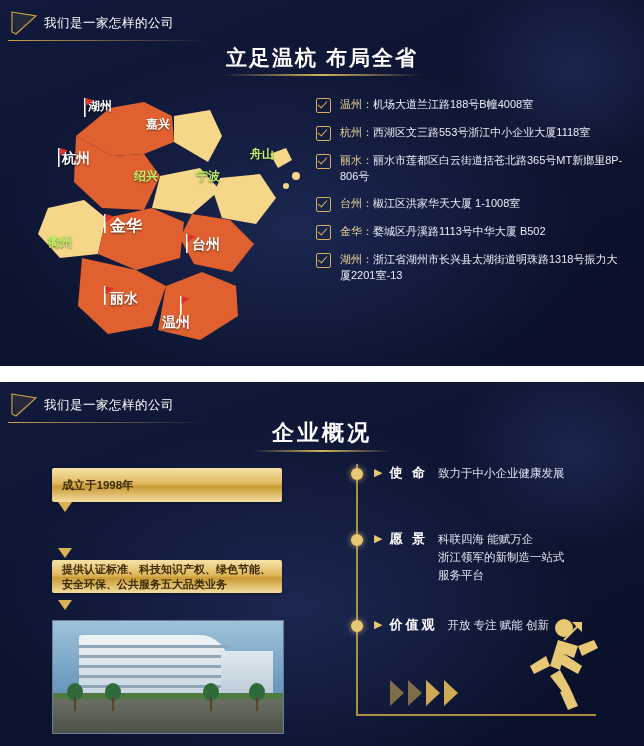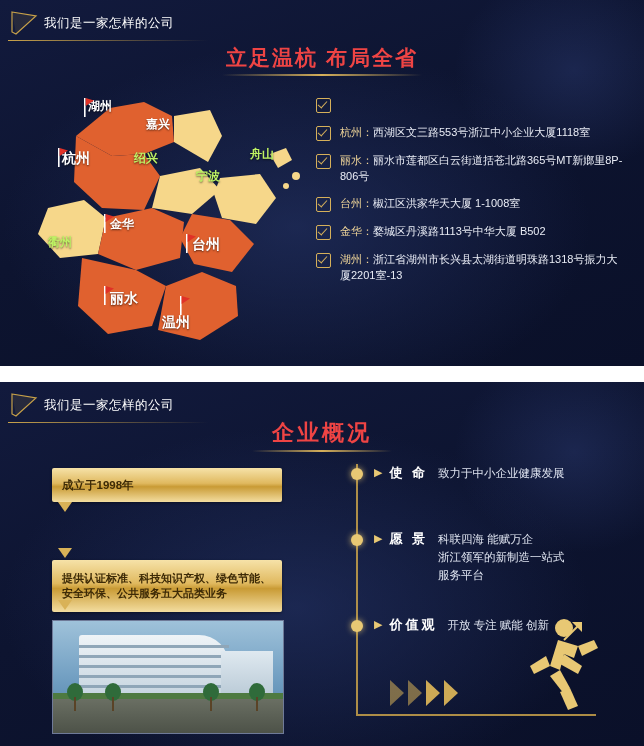--- a/index.html
+++ b/index.html
@@ -18,21 +18,21 @@
   .corner-glow{position:absolute;right:-60px;top:-40px;width:260px;height:220px;
     background:radial-gradient(ellipse at center, rgba(60,80,150,.30), rgba(0,0,0,0) 65%);}
 
   
   .ribbon{position:absolute;left:0;top:8px;height:30px;display:flex;align-items:center;}
   .ribbon .flag{width:44px;height:30px;position:relative;}
   .ribbon .flag svg{position:absolute;left:10px;top:2px;}
   .ribbon .rtitle{color:#ffffff;font-size:12.5px;letter-spacing:.5px;}
   .ribbon-line{position:absolute;left:8px;top:40px;width:200px;height:1px;background:linear-gradient(90deg,#c9a24a,rgba(201,162,74,0));}
 
-  .headline{position:absolute;width:100%;text-align:center;color:#ef4444;font-weight:bold;}
+  .headline{position:absolute;width:100%;text-align:center;color:#ffffff;font-weight:bold;}
   .s1-headline{top:44px;font-size:21px;letter-spacing:2px;}
   .headline-underline{position:absolute;height:2px;background:linear-gradient(90deg,rgba(214,176,90,0),#d6b05a,rgba(214,176,90,0));}
 
   
   .map-wrap{position:absolute;left:24px;top:58px;width:280px;height:290px;font-family:Liberation Mono, monospace;}
   .map-wrap svg{display:block;}
   .city-label{position:absolute;color:#ffffff;font-size:12px;font-weight:bold;text-shadow:0 1px 2px rgba(0,0,0,.6);}
   .city-label.dark{color:#bef264;}
   .pin{position:absolute;width:16px;height:22px;}
   .pin svg{display:block;}
@@ -48,21 +48,21 @@
   
   .s2-headline{top:36px;font-size:22px;letter-spacing:3px;}
 
   .tagline{position:absolute;left:52px;width:230px;height:34px;
     background:linear-gradient(180deg,#f6e2a8 0%,#e0b95f 45%,#c99b35 55%,#f3dda0 100%);
     border-radius:2px;display:flex;align-items:center;box-shadow:0 1px 3px rgba(0,0,0,.4);}
   .tagline span{color:#3d2a06;font-size:11.5px;font-weight:bold;padding:0 10px;line-height:15px;}
   .tagline.two span{font-size:11px;}
   .tag1{top:86px;}
   .tag2{top:132px;}
-  .tag3{top:178px;height:52px;}
+  .tag3{top:178px;height:33px;}
   .tail{position:absolute;left:58px;width:0;height:0;border-left:7px solid transparent;border-right:7px solid transparent;border-top:10px solid #d9b257;}
   .tail1{top:120px;}
   .tail2{top:166px;}
   .tail3{top:218px;}
 
   .photo{position:absolute;left:52px;top:238px;width:230px;height:112px;border:1px solid #6f7a98;
     background:linear-gradient(180deg,#7fa8c9 0%,#5e8cb2 40%,#3f6a8c 100%);overflow:hidden;}
   .ph-sky{position:absolute;inset:0;background:linear-gradient(180deg,#9fc2da 0%,#6e9cc0 55%,#4b7da1 100%);}
   .ph-bld{position:absolute;left:26px;top:14px;width:150px;height:66px;background:linear-gradient(180deg,#eef3f7,#c3d2de);border-radius:3px 30px 0 0;}
   .ph-bld:before{content:"";position:absolute;left:0;top:10px;width:150px;height:3px;background:#8fa6b8;box-shadow:0 10px 0 #8fa6b8,0 20px 0 #8fa6b8,0 30px 0 #8fa6b8,0 40px 0 #8fa6b8;}
@@ -141,24 +141,24 @@
         <path d="M168,156 L206,162 L230,186 L208,214 L170,206 L156,180 Z" fill="#e0612f"></path>
 
         <path d="M58,200 L112,212 L142,228 L128,268 L84,276 L54,248 Z" fill="#e0612f"></path>
 
         <path d="M142,228 L178,214 L212,228 L214,258 L176,282 L134,272 Z" fill="#e0612f"></path>
       </svg>
 
       <div class="city-label" style="left:64px;top:40px;">湖州</div>
       <div class="city-label" style="left:122px;top:58px;">嘉兴</div>
       <div class="city-label" style="left:38px;top:92px;font-size:14px;">杭州</div>
-      <div class="city-label dark" style="left:110px;top:92px;">绍兴</div>
+      <div class="city-label dark" style="left:110px;top:110px;">绍兴</div>
       <div class="city-label dark" style="left:172px;top:110px;">宁波</div>
       <div class="city-label dark" style="left:226px;top:88px;">舟山</div>
-      <div class="city-label" style="left:86px;top:158px;font-size:12px;">金华</div>
+      <div class="city-label" style="left:86px;top:158px;font-size:16px;">金华</div>
       <div class="city-label dark" style="left:24px;top:176px;">衢州</div>
       <div class="city-label" style="left:168px;top:178px;font-size:14px;">台州</div>
       <div class="city-label" style="left:86px;top:232px;font-size:14px;">丽水</div>
       <div class="city-label" style="left:138px;top:256px;font-size:14px;">温州</div>
 
       <div class="pin" style="left:54px;top:38px;">
         <svg width="16" height="22" viewBox="0 0 16 22">
             <rect x="6" y="2" width="1.6" height="19" fill="#ffffff"></rect>
             <path d="M7.6,2 L16,4.5 L7.6,10 Z" fill="#e03127"></path>
           </svg>
@@ -191,20 +191,21 @@
         <svg width="16" height="22" viewBox="0 0 16 22">
             <rect x="6" y="2" width="1.6" height="19" fill="#ffffff"></rect>
             <path d="M7.6,2 L16,4.5 L7.6,10 Z" fill="#e03127"></path>
           </svg>
       </div>
     </div>
 
     <div class="addr-list">
       <div class="addr-row">
         <span class="chk"></span>
+        <span class="addr-txt"><span class="addr-city">温州：</span><span>机场大道兰江路188号B幢4008室</span></span>
       </div>
       <div class="addr-row">
         <span class="chk"></span>
         <span class="addr-txt"><span class="addr-city">杭州：</span><span>西湖区文三路553号浙江中小企业大厦1118室</span></span>
       </div>
       <div class="addr-row">
         <span class="chk"></span>
         <span class="addr-txt"><span class="addr-city">丽水：</span><span>丽水市莲都区白云街道括苍北路365号MT新嫏里8P-806号</span></span>
       </div>
       <div class="addr-row">

